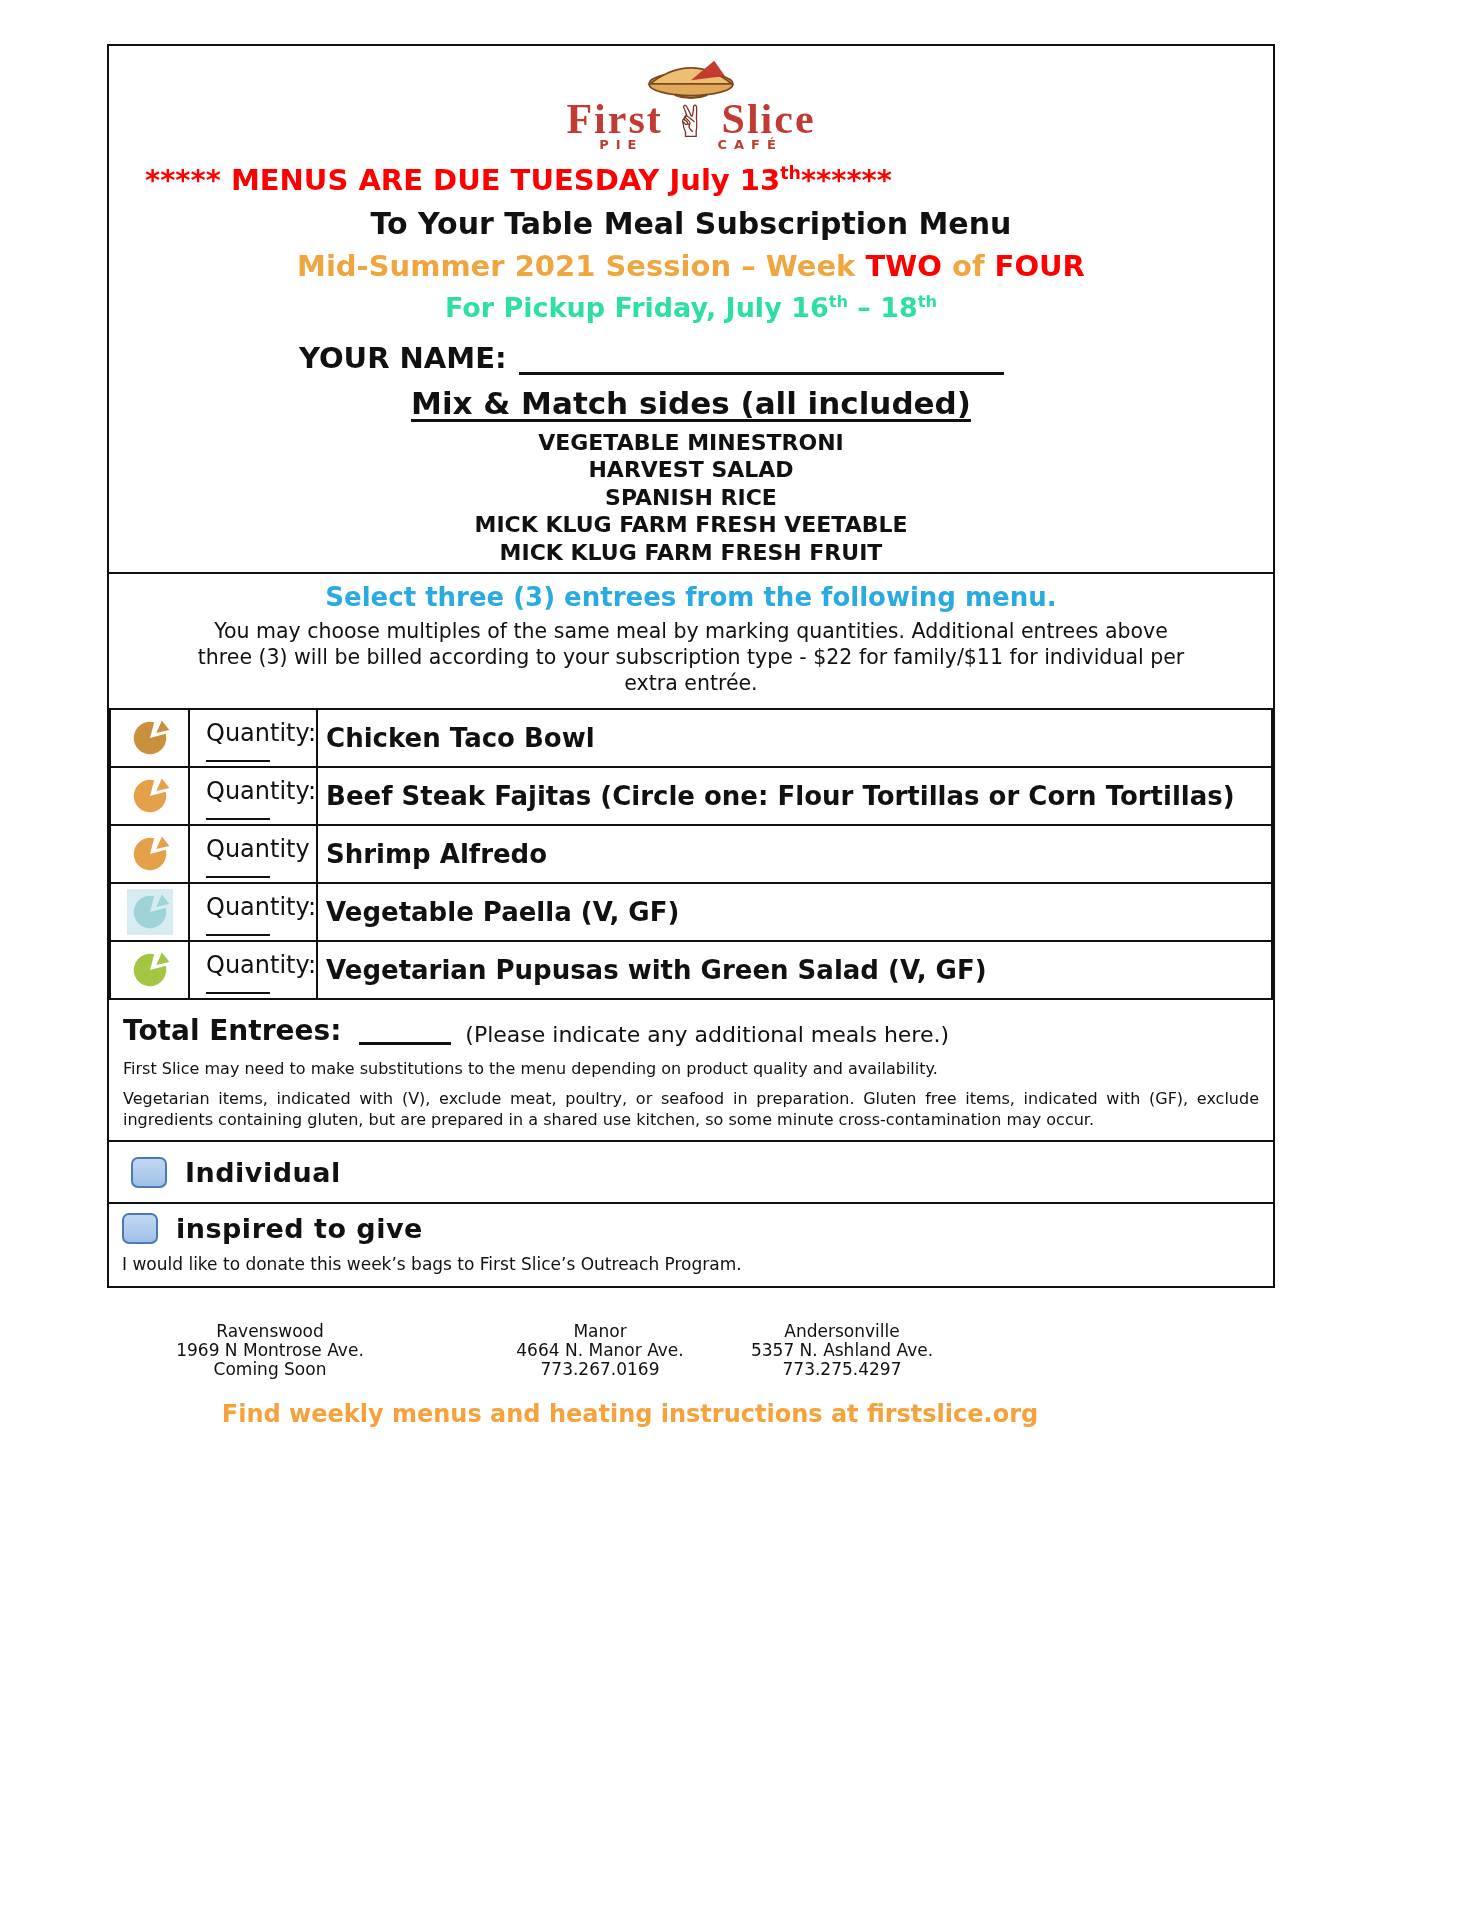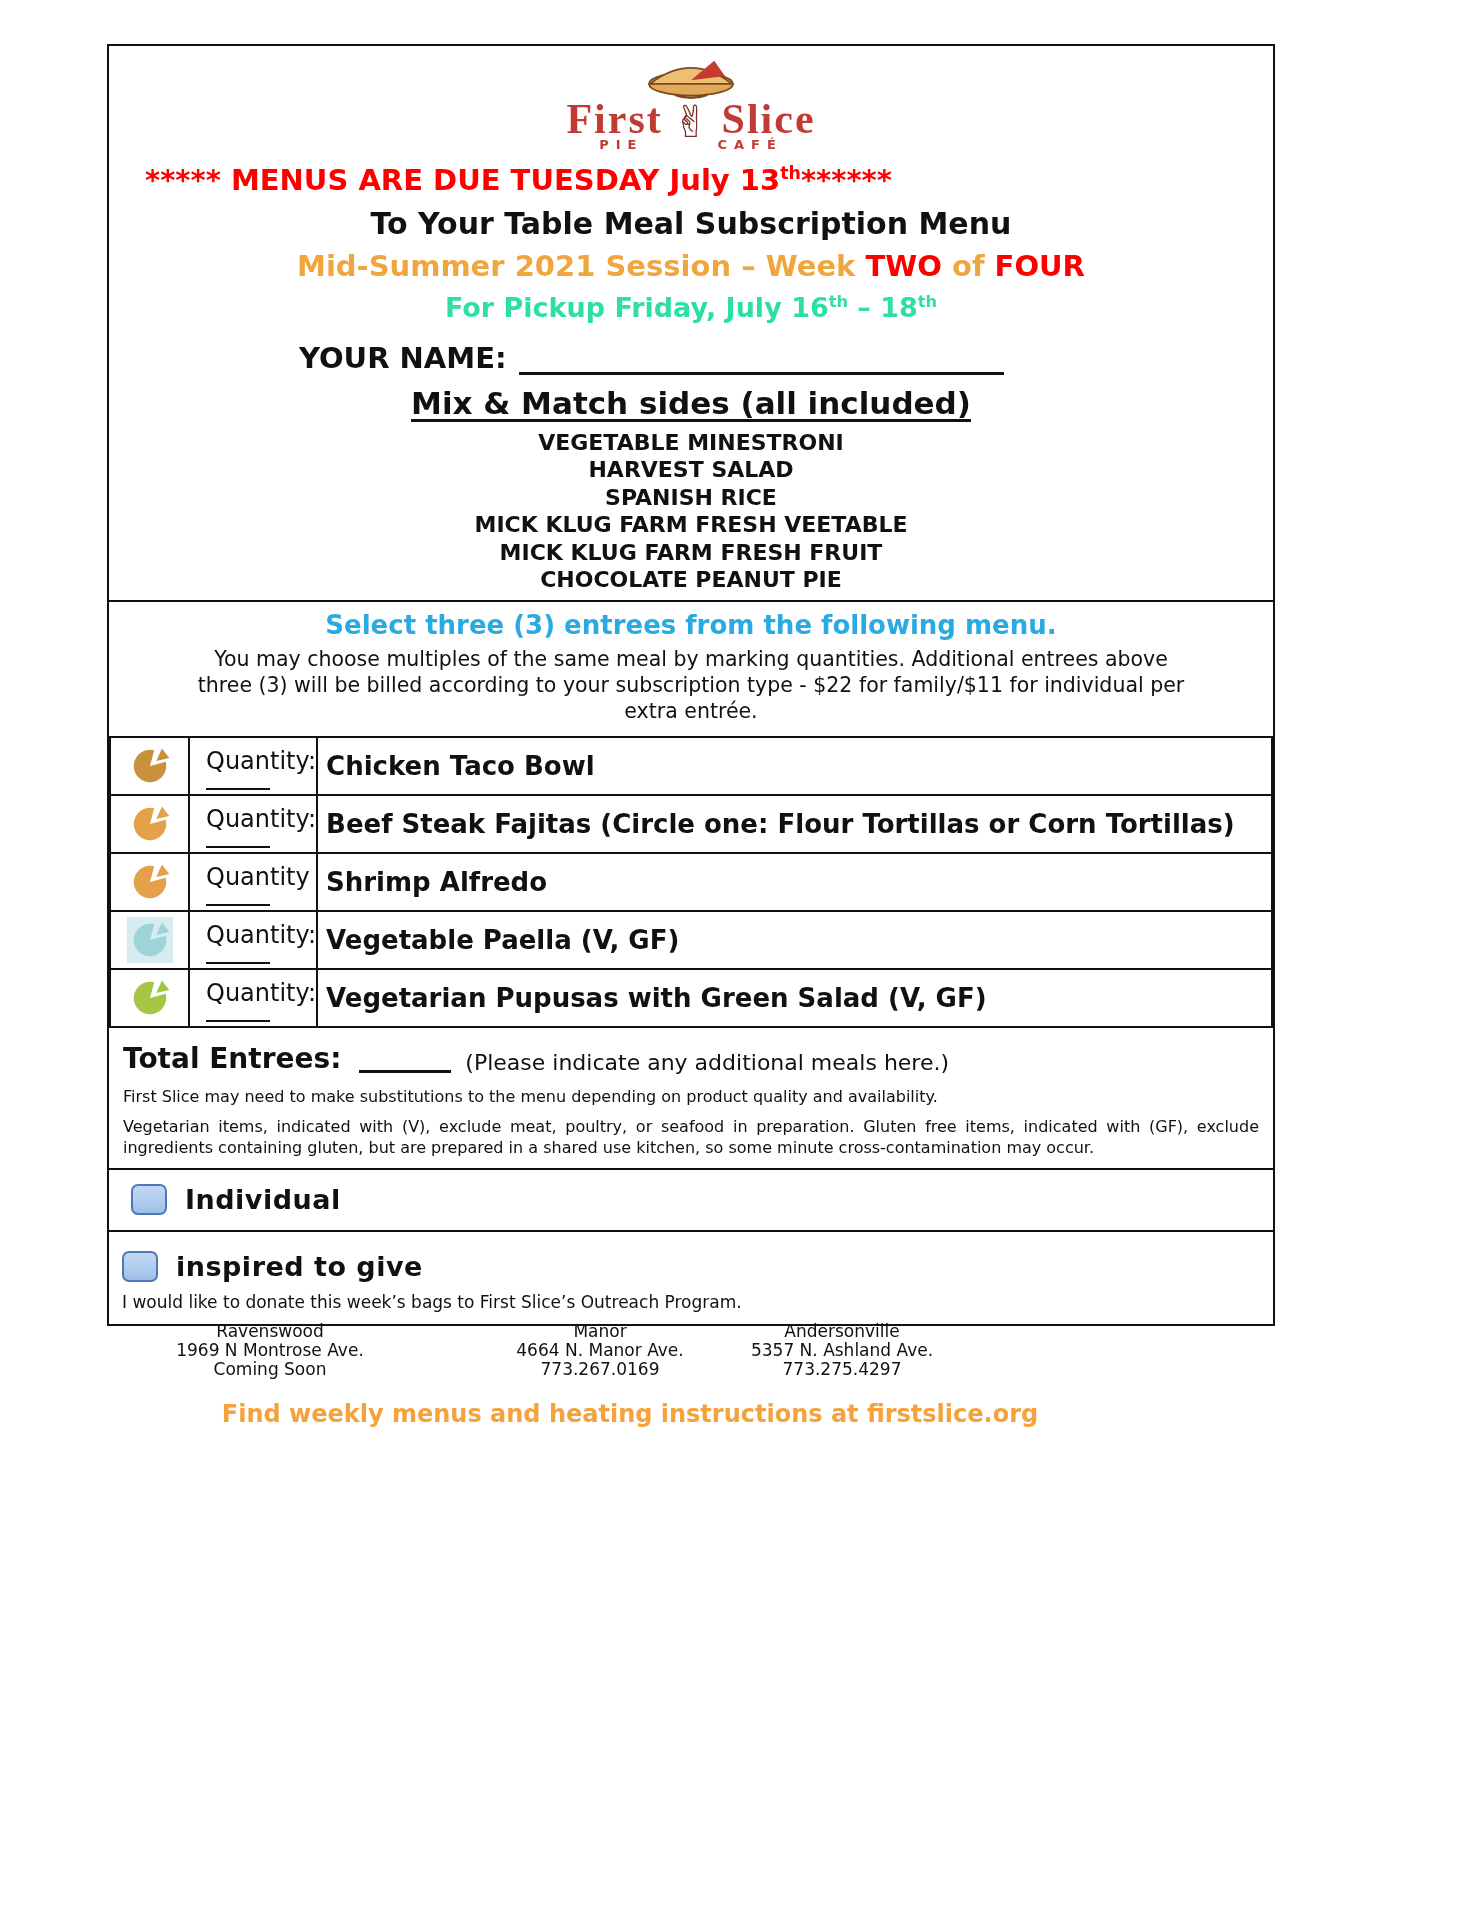--- a/index.html
+++ b/index.html
@@ -61,21 +61,21 @@
   
   .sub-row { display:flex; border-top:2px solid #111; height:62px; }
   .sub-cell { display:flex; align-items:center; height:100%; }
   .sub-cell.family { width:388px; border-right:2px solid #111; padding-left:25px; }
   .sub-cell.individual { flex:1; padding-left:22px; }
   .checkbox { width:36px; height:31px; border-radius:7px; border:2.5px solid #4E79B7;
               background:linear-gradient(180deg,#c3d7f2 0%,#AECBEC 60%,#9dbfe6 100%); }
   .cb-label { font-size:27px; font-weight:bold; margin-left:18px; letter-spacing:0.5px; }
 
   
-  .donate-row { border-top:2px solid #111; padding:19px 13px 12px; }
+  .donate-row { border-top:2px solid #111; padding:9px 13px 12px; }
   .donate-line { display:flex; align-items:center; }
   .donate-note { font-size:17px; margin-top:10px; }
 
   
   .footer-col { position:absolute; transform:translateX(-50%); text-align:center; font-size:17px; line-height:19px; top:1322px; }
   .footer-col .loc-name { }
   .footer-link { position:absolute; left:107px; width:1046px; top:1400px; text-align:center;
                  font-size:24px; font-weight:bold; color:#F5A23C; }
 </style>
 </head>
@@ -105,21 +105,20 @@
       <span class="name-blank"></span>
     </div>
 
     <div class="sides-heading">Mix &amp; Match sides (all included)</div>
     <div class="sides-list">
       <div class="side-item">VEGETABLE MINESTRONI</div>
       <div class="side-item">HARVEST SALAD</div>
       <div class="side-item">SPANISH RICE</div>
       <div class="side-item">MICK KLUG FARM FRESH VEETABLE</div>
       <div class="side-item">MICK KLUG FARM FRESH FRUIT</div>
-      <div class="side-item">CHOCOLATE PEANUT PIE</div>
     </div>
 
     <div class="entree-header">
       <div class="entree-heading">Select three (3) entrees from the following menu.</div>
       <div class="entree-note">You may choose multiples of the same meal by marking quantities. Additional entrees above three (3) will be billed according to your subscription type - $22 for family/$11 for individual per extra entrée.</div>
     </div>
 
     <table class="entrees">
       <tbody>
         <tr>

